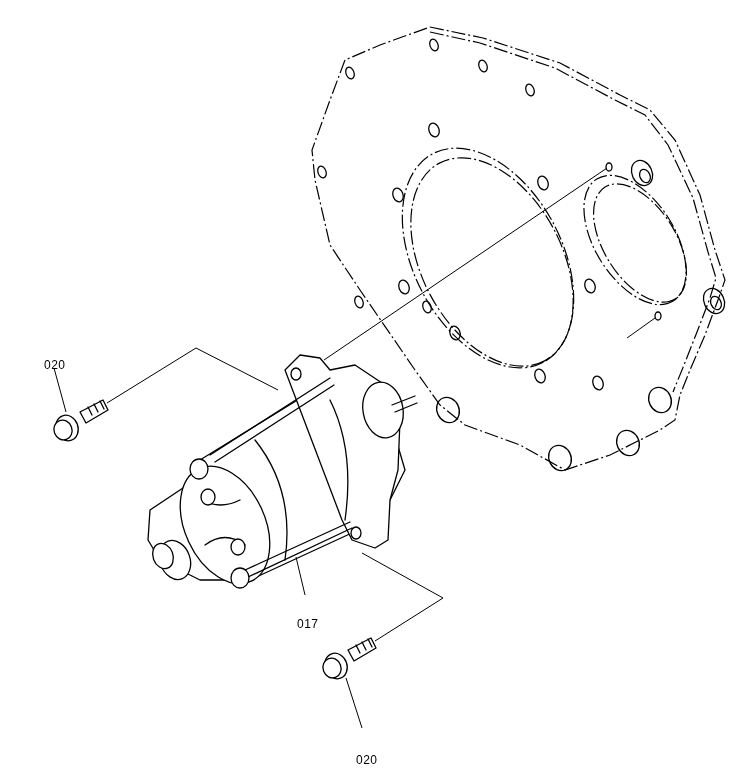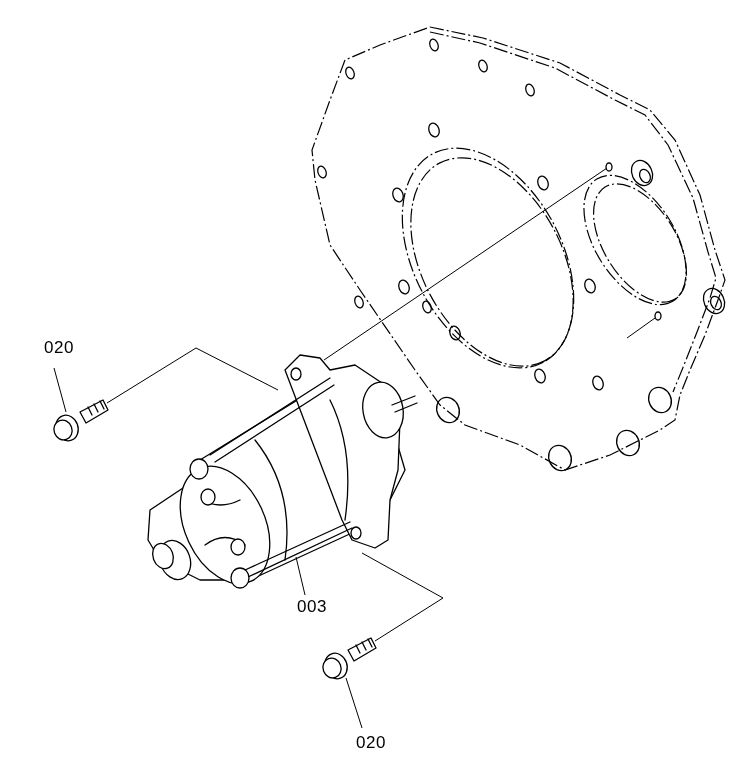--- a/index.html
+++ b/index.html
@@ -2,21 +2,21 @@
 <html><head>
 <meta charset="utf-8">
 <style>
   html, body { margin: 0; padding: 0; background: #ffffff; }
   body { width: 749px; height: 769px; position: relative; overflow: hidden; font-family: "Liberation Sans", sans-serif; }
   #diagram { position: absolute; left: 0; top: 0; width: 749px; height: 769px; }
   .ln { fill: none; stroke: #000; stroke-width: 1.3; stroke-linecap: round; stroke-linejoin: round; }
   .thin { fill: none; stroke: #000; stroke-width: 1; }
   .dash { fill: none; stroke: #000; stroke-width: 1.2; stroke-dasharray: 14 3 2 3; }
   .fillw { fill: #fff; stroke: #000; stroke-width: 1.3; stroke-linejoin: round; }
-  .label { position: absolute; font-size: 17px; color: #000; letter-spacing: 0.5px; }
+  .label { position: absolute; font-size: 12px; color: #000; letter-spacing: 0.5px; margin-top: 20px; }
 </style>
 </head>
 <body>
 
 <svg id="diagram" viewBox="0 0 749 769" xmlns="http://www.w3.org/2000/svg">
 
   <g>
     <path class="dash" d="M 430 27 L 483 38 L 560 63 L 620 95 L 650 110 L 675 140 L 700 195 L 715 250 L 725 280 L 718 300 L 705 335 L 690 370 L 680 395 L 675 420 L 660 430 L 640 440 L 610 455 L 565 470 L 520 445 L 465 425 L 440 405 L 415 370 L 360 290 L 330 245 L 315 180 L 312 150 L 330 100 L 345 60 L 380 45 Z"></path>
     <path class="dash" d="M 430 32 L 480 43 L 555 68 L 615 100 L 645 115 L 668 145 L 693 198 L 708 252 L 716 278 L 710 298 L 697 332 L 684 365 L 673 392"></path>
 
@@ -111,14 +111,14 @@
     <ellipse class="fillw" cx="336" cy="666" rx="11" ry="13" transform="rotate(-20 336 666)"></ellipse>
     <ellipse class="fillw" cx="332" cy="668" rx="9" ry="10" transform="rotate(-20 332 668)"></ellipse>
     <polyline class="thin" points="375,641 443,598 362,553"></polyline>
     <line class="thin" x1="346" y1="678" x2="362" y2="728"></line>
   </g>
 
   <line class="thin" x1="296" y1="557" x2="305" y2="595"></line>
 </svg>
 
 <div class="label" style="left:44px; top:338px;">020</div>
-<div class="label" style="left:297px; top:597px;">003</div>
+<div class="label" style="left:297px; top:597px;">017</div>
 <div class="label" style="left:356px; top:733px;">020</div>
 
 </body></html>

